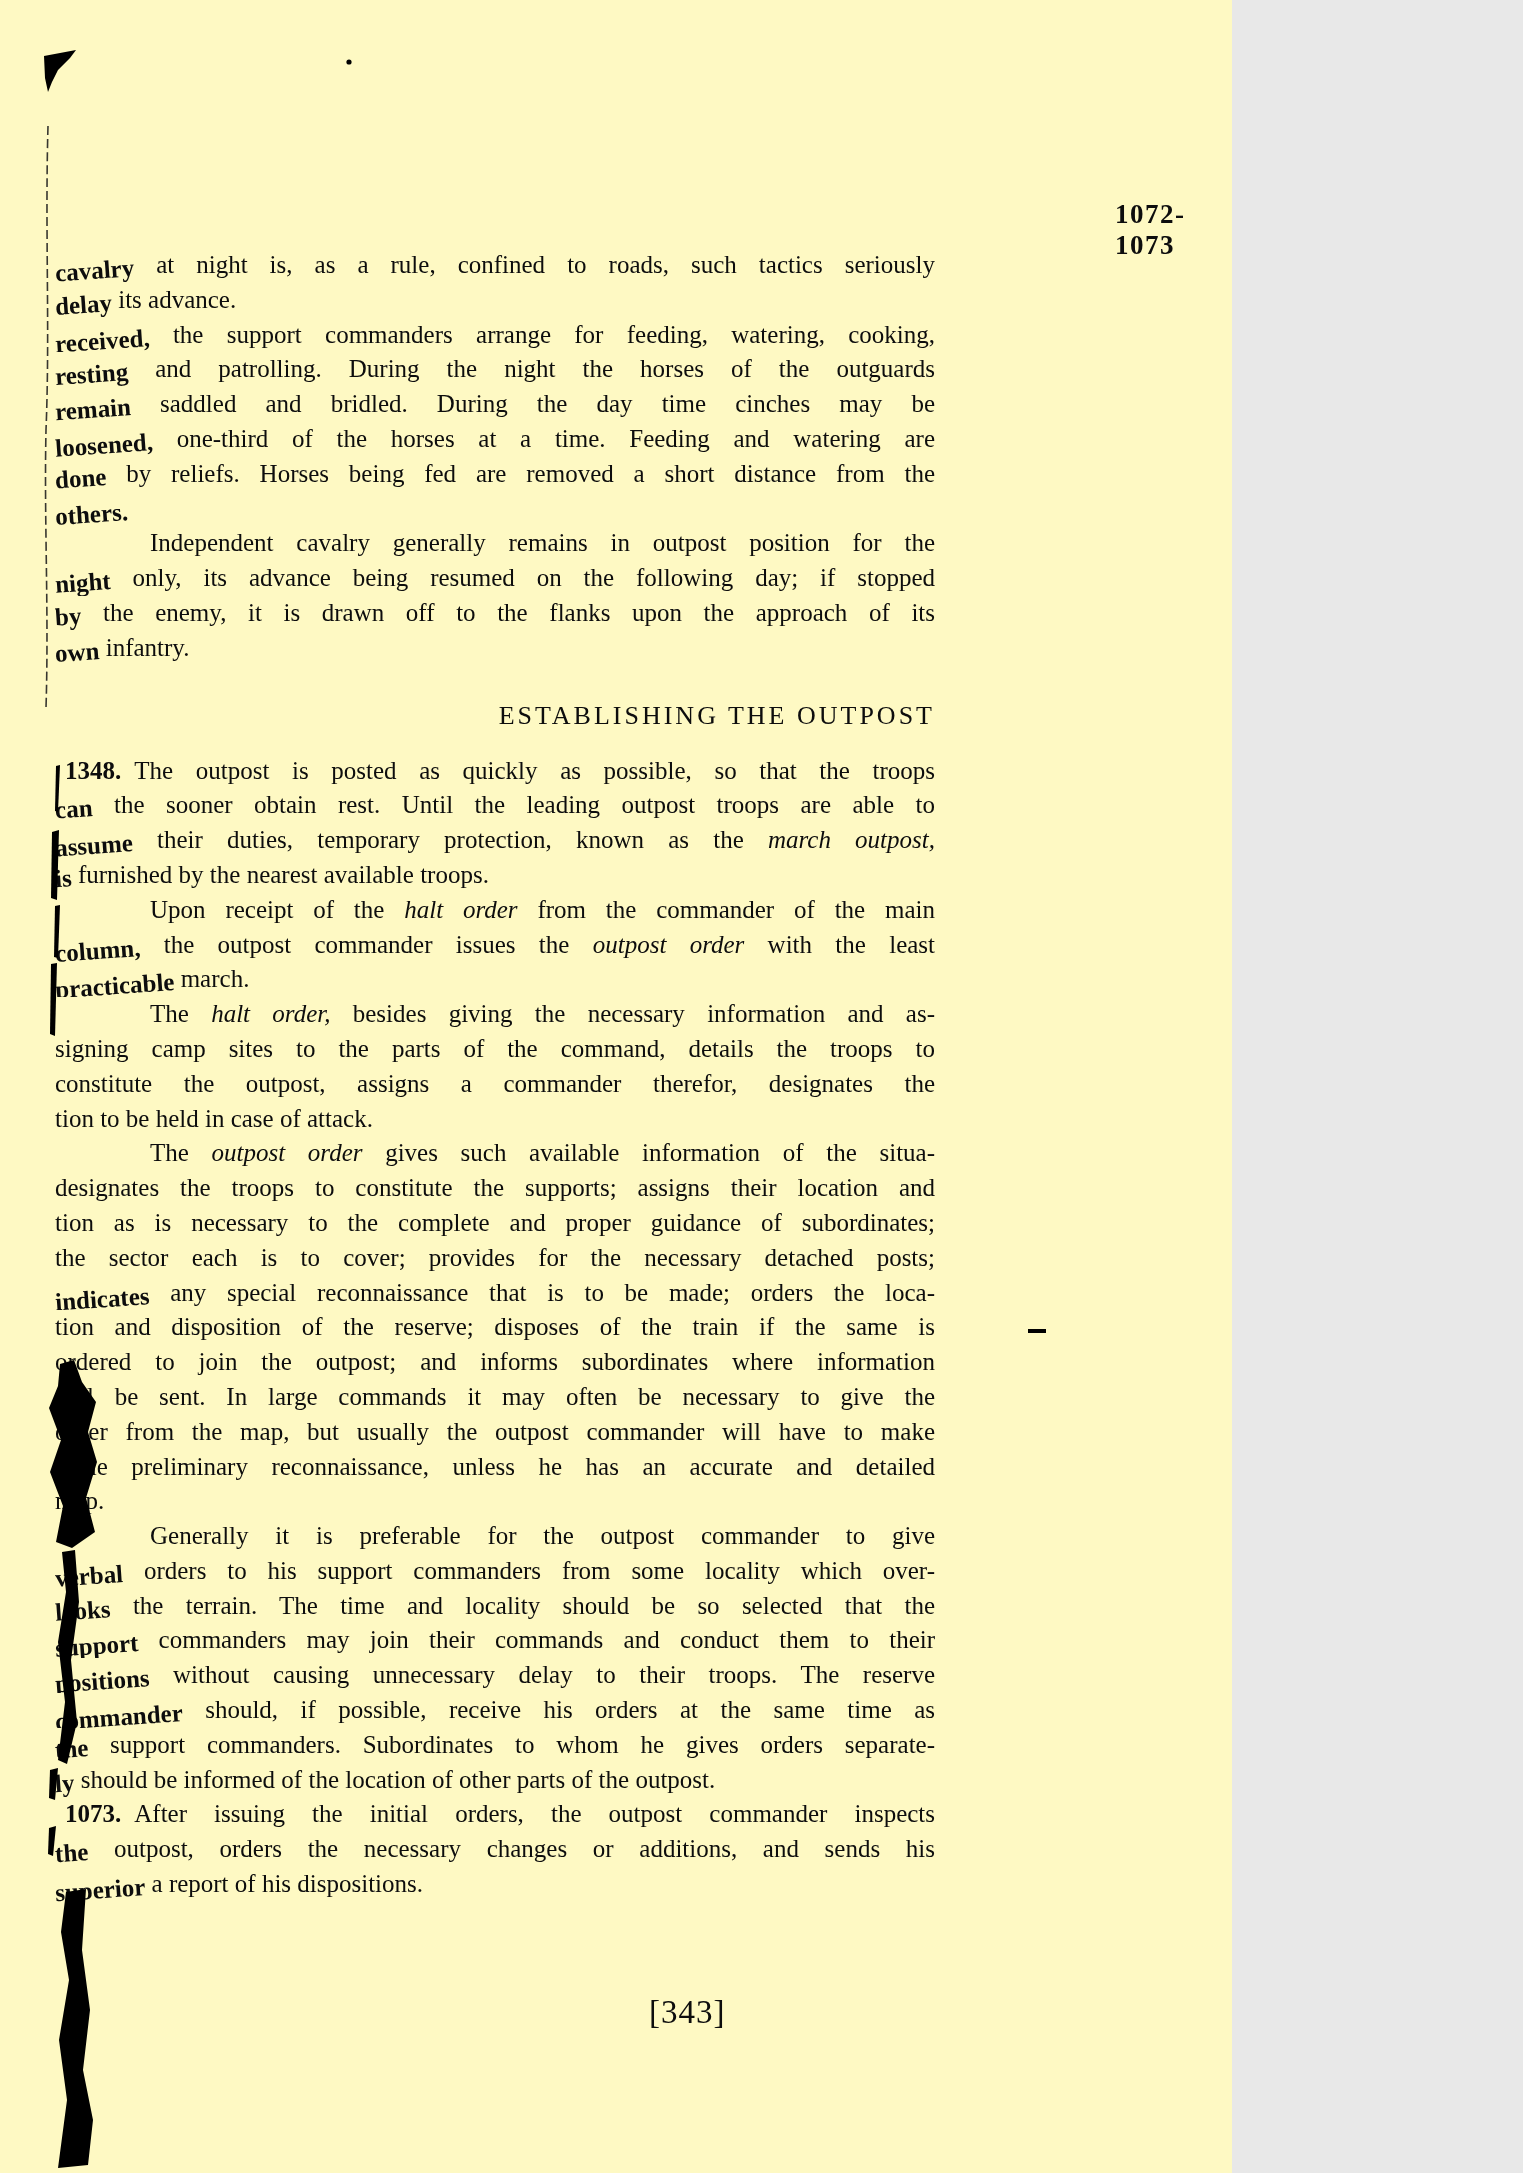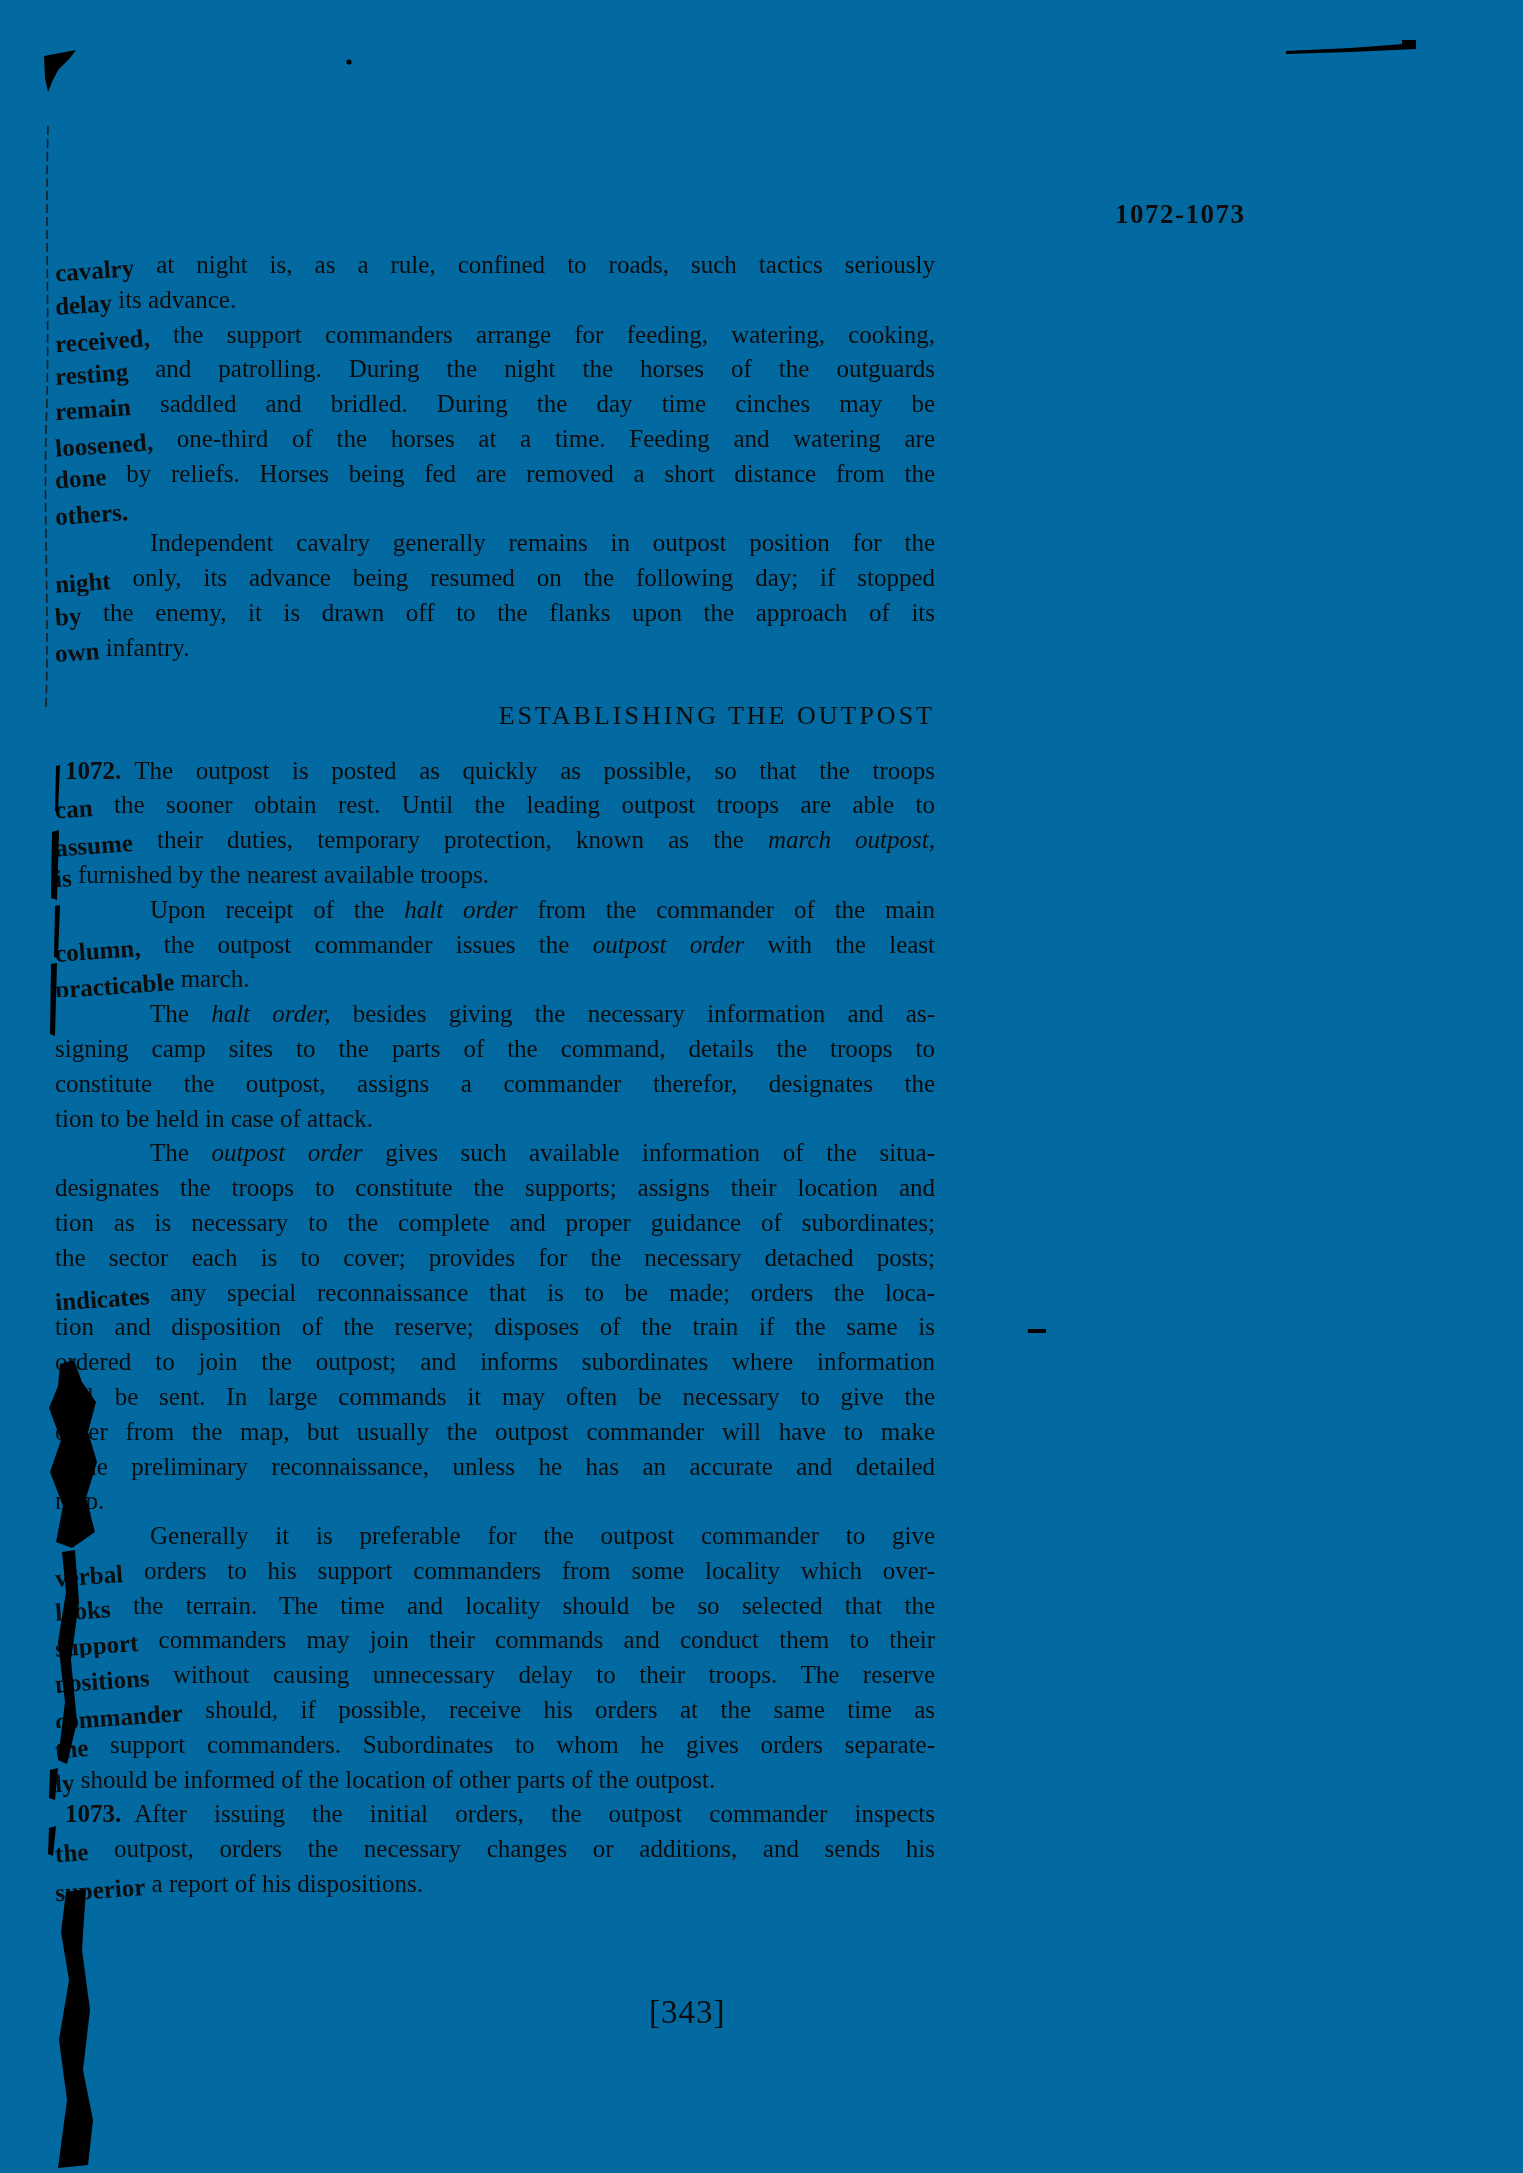--- a/index.html
+++ b/index.html
@@ -1,19 +1,19 @@
 <!DOCTYPE html>
 <html><head>
 <meta charset="utf-8">
 <style>
   html,body{margin:0;padding:0;background:#e8e8e8;}
   .page{
     position:relative;
-    width:1523px;height:2173px;
-    background:#0369a1;
+    width:1232px;height:2173px;
+    background:#fef9c3;
     font-family:"Liberation Serif", serif;
     color:#0d0d0d;
     overflow:hidden;
   }
   .page-header{
     position:absolute;left:1115px;top:199px;
     font-size:27px;font-weight:bold;letter-spacing:1.5px;
   }
   .column{
     position:absolute;left:55px;top:248px;width:880px;
@@ -66,21 +66,21 @@
         <div class="line"><span class="curl">loosened,</span><span> one-third of the horses at a time.  Feeding and watering are</span></div>
         <div class="line"><span class="curl">done</span><span> by reliefs.  Horses being fed are removed a short distance from the</span></div>
         <div class="line last"><span class="curl">others.</span></div>
         <div class="line indent"><span>Independent cavalry generally remains in outpost position for the</span></div>
         <div class="line"><span class="curl">night</span><span> only, its advance being resumed on the following day; if stopped</span></div>
         <div class="line"><span class="curl">by</span><span> the enemy, it is drawn off to the flanks upon the approach of its</span></div>
         <div class="line last"><span class="curl">own</span><span> infantry.</span></div>
       </div>
     <div class="section-heading">ESTABLISHING THE OUTPOST</div>
     <div id="block2">
-        <div class="line indent-sm"><span class="num">1072.</span><span>The outpost is posted as quickly as possible, so that the troops</span></div>
+        <div class="line indent-sm"><span class="num">1348.</span><span>The outpost is posted as quickly as possible, so that the troops</span></div>
         <div class="line"><span class="curl">can</span><span> the sooner obtain rest.  Until the leading outpost troops are able to</span></div>
         <div class="line"><span class="curl">assume</span><span> their duties, temporary protection, known as the </span><span class="i">march outpost,</span></div>
         <div class="line last"><span class="curl">is</span><span> furnished by the nearest available troops.</span></div>
         <div class="line indent"><span>Upon receipt of the </span><span class="i">halt order</span><span> from the commander of the main</span></div>
         <div class="line"><span class="curl">column,</span><span> the outpost commander issues the </span><span class="i">outpost order</span><span> with the least</span></div>
         <div class="line last"><span class="curl">practicable</span><span> march.</span></div>
         <div class="line indent"><span>The </span><span class="i">halt order,</span><span> besides giving the necessary information and as-</span></div>
         <div class="line"><span>signing camp sites to the parts of the command, details the troops to</span></div>
         <div class="line"><span>constitute the outpost, assigns a commander therefor, designates the</span></div>
         <div class="line last"><span>tion to be held in case of attack.</span></div>

